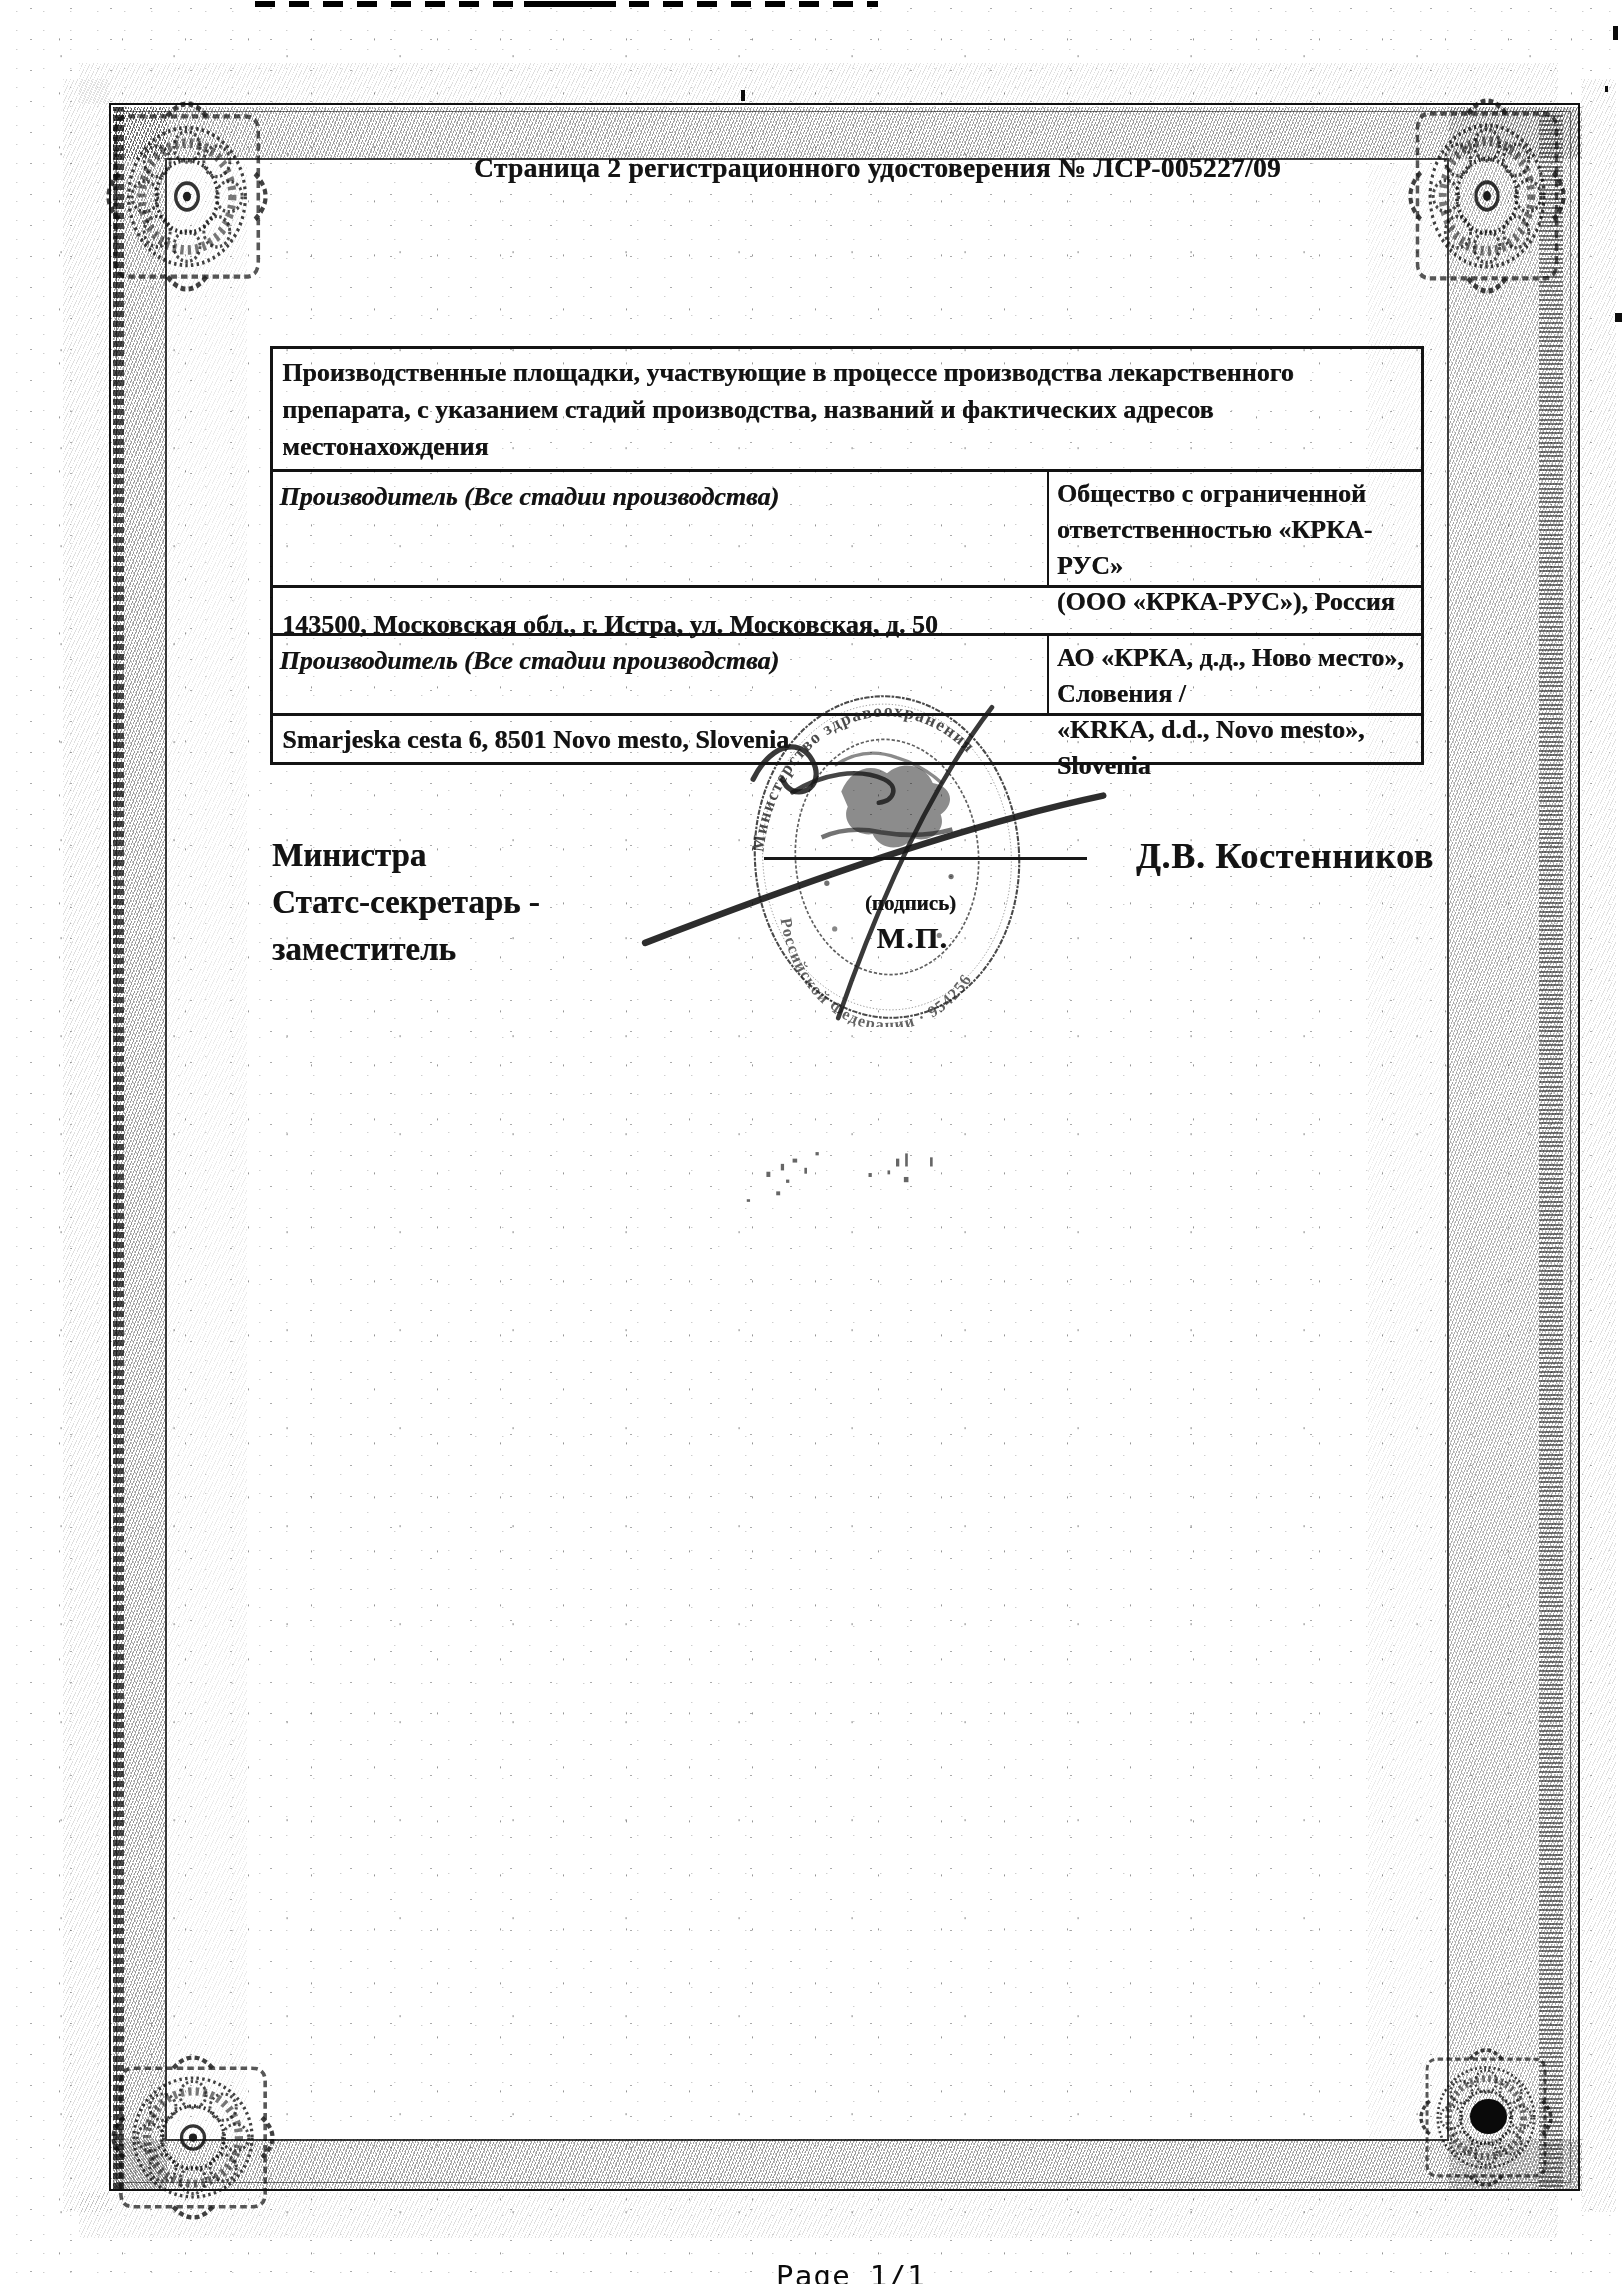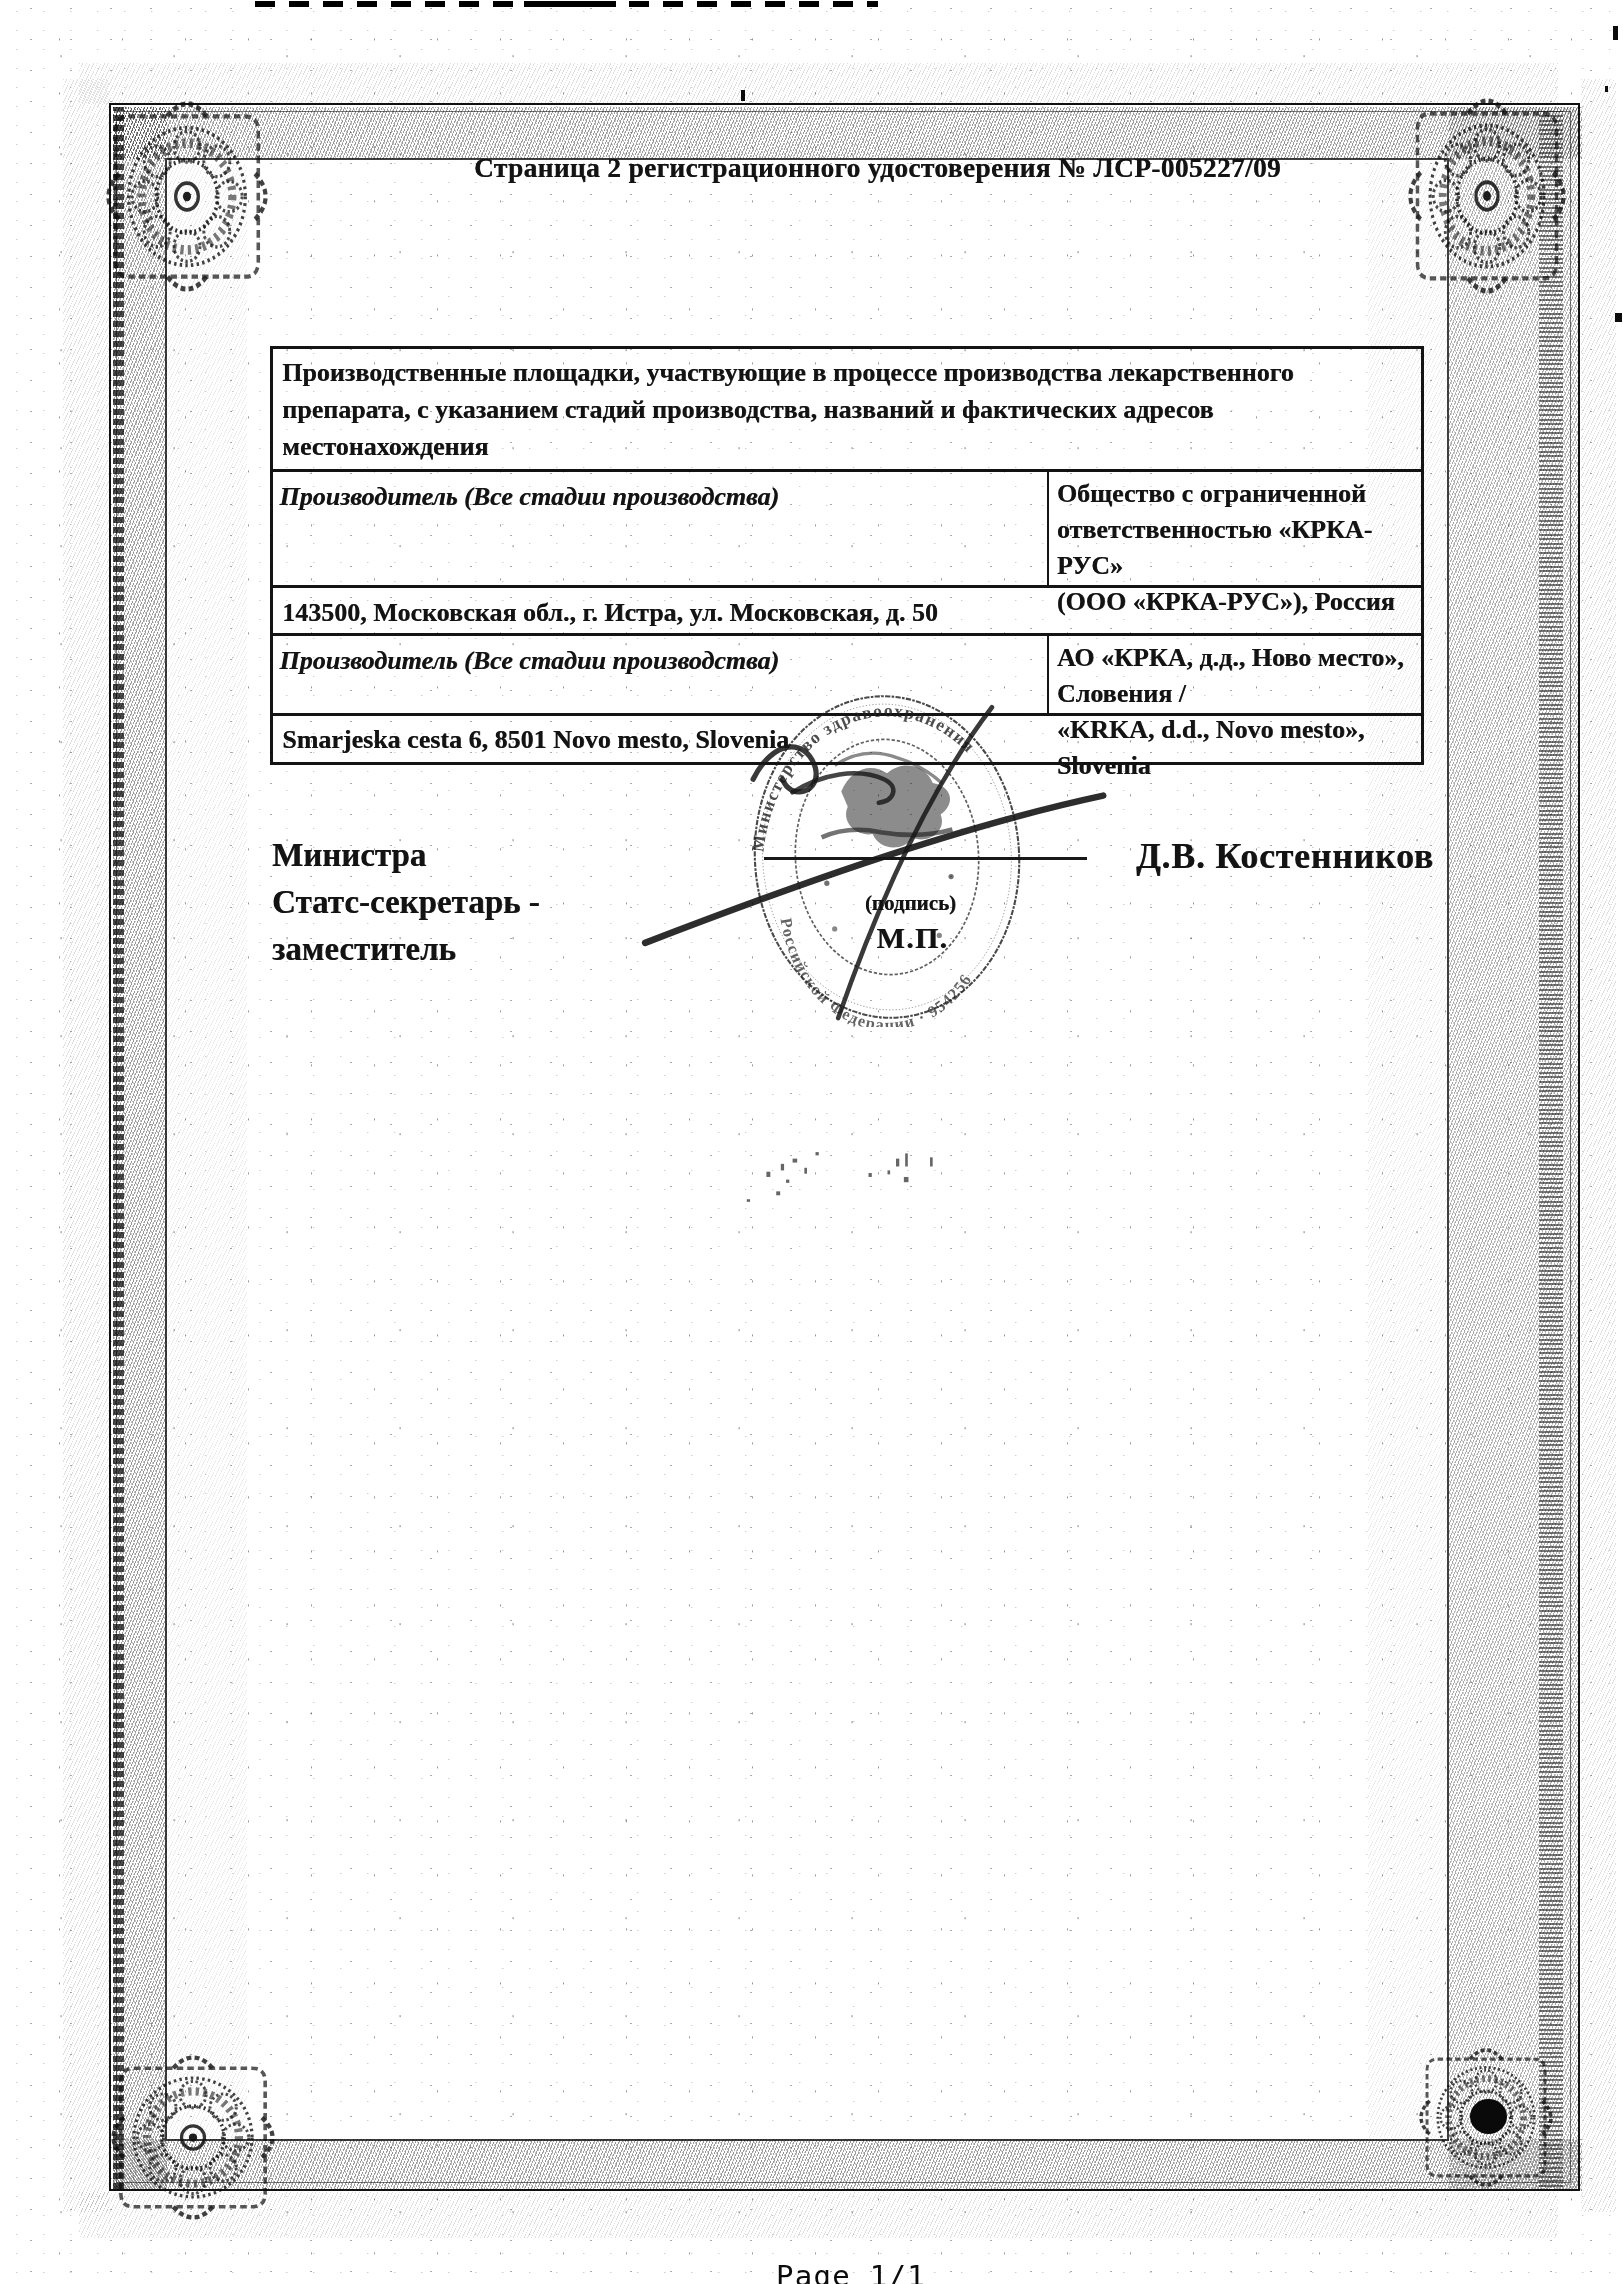--- a/index.html
+++ b/index.html
@@ -67,21 +67,21 @@
   .tr{display:flex;border-bottom:3.3px solid #141414;box-sizing:border-box;}
   .tr.th{border-bottom:3.9px solid #121212;height:123px;}
   .tr.r2{height:116px;}
   .tr.r3{height:48px;}
   .tr.r4{height:80px;}
   .tr.r5{height:46px;border-bottom:none;}
   .cell{font-size:26px;font-weight:bold;box-sizing:border-box;white-space:pre-line;}
   .cell.full{width:100%;padding:5.2px 9.2px;line-height:37px;}
   .cell.lft{width:776px;border-right:2.6px solid #141414;padding:7.9px 6.5px;font-style:italic;line-height:34px;}
   .cell.rgt{flex:1;padding:3.9px 7.9px;line-height:36px;}
-  .tr.r3 .cell.full{line-height:39px;}
+  .tr.r3 .cell.full{line-height:39px;margin-top:12px;}
   .tr.r5 .cell.full{line-height:37px;border-radius:7px;}
 
   
   .sig-title{left:272px;top:832px;width:458px;font-size:33px;font-weight:bold;line-height:47px;}
   .sig-name{left:1136px;top:835px;font-size:36px;font-weight:bold;letter-spacing:0.7px;}
   .sig-line{left:764px;top:857px;width:323px;height:3.3px;background:#181818;}
   .podpis{left:842px;top:891px;width:137px;text-align:center;font-size:21px;font-weight:bold;}
   .mp{left:844px;top:921px;width:137px;text-align:center;font-size:30px;font-weight:bold;letter-spacing:1.3px;}
 
   

